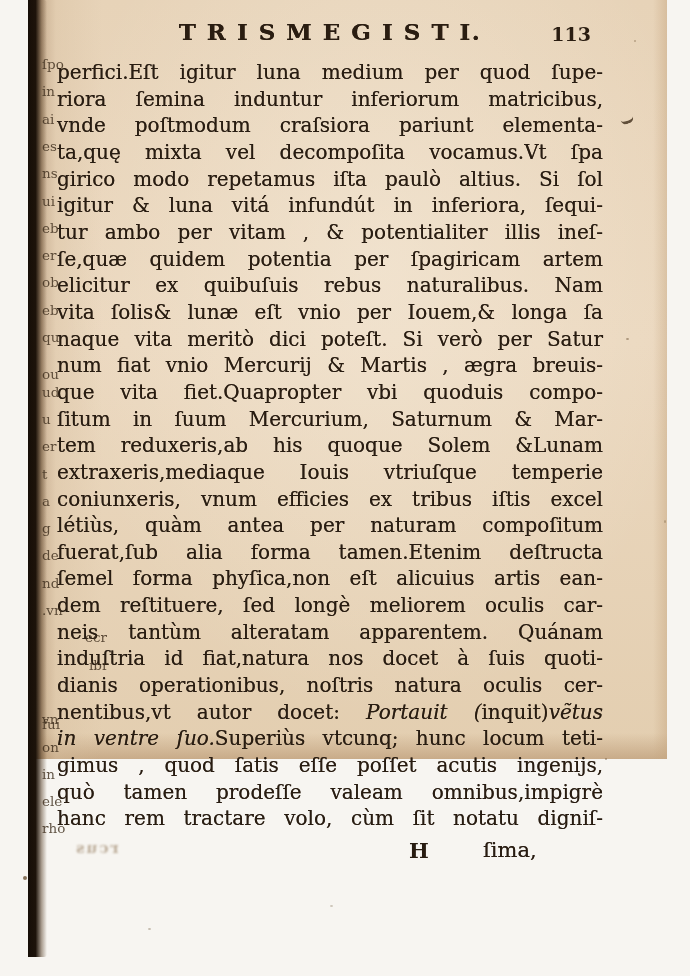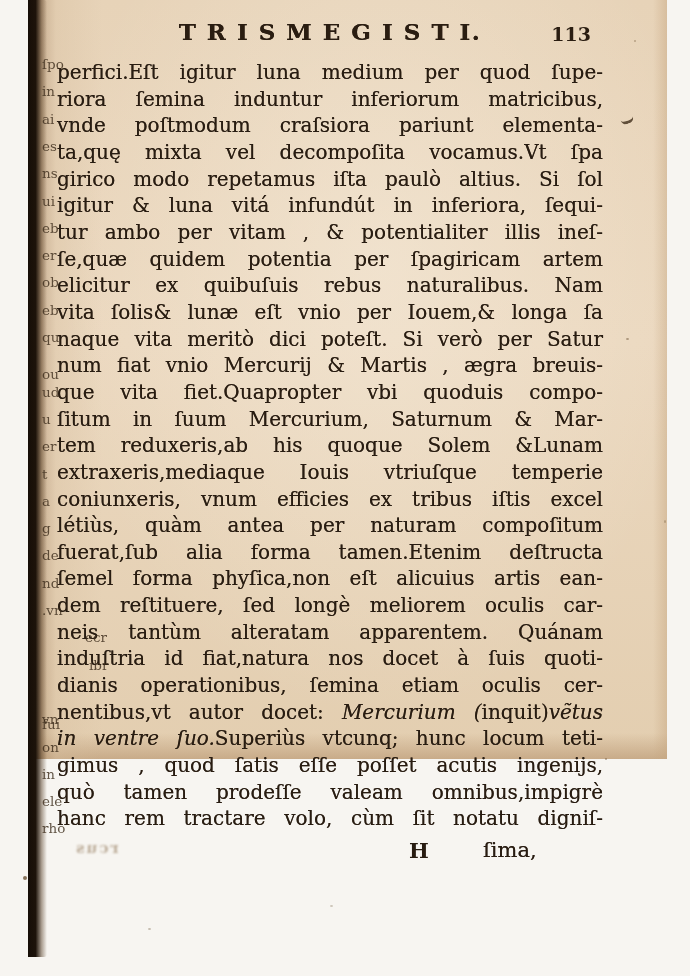--- a/index.html
+++ b/index.html
@@ -104,22 +104,22 @@
       <div class="line">ſitum in ſuum Mercurium, Saturnum &amp; Mar-</div>
       <div class="line">tem reduxeris,ab his quoque Solem &amp;Lunam</div>
       <div class="line">extraxeris,mediaque Iouis vtriuſque temperie</div>
       <div class="line">coniunxeris, vnum efficies ex tribus iſtis excel</div>
       <div class="line">létiùs, quàm antea per naturam compoſitum</div>
       <div class="line">fuerat,ſub alia forma tamen.Etenim deſtructa</div>
       <div class="line">ſemel forma phyſica,non eſt alicuius artis ean-</div>
       <div class="line">dem reſtituere, ſed longè meliorem oculis car-</div>
       <div class="line">neis tantùm alteratam apparentem. Quánam</div>
       <div class="line">induſtria id fiat,natura nos docet à ſuis quoti-</div>
-      <div class="line">dianis operationibus, ſemina etiam oculis cer-</div>
-      <div class="line"><span>nentibus,vt autor docet: </span><span class="it">Mercurium (</span><span>inquit)</span><span class="it">vẽtus</span></div>
+      <div class="line">dianis operationibus, noſtris natura oculis cer-</div>
+      <div class="line"><span>nentibus,vt autor docet: </span><span class="it">Portauit (</span><span>inquit)</span><span class="it">vẽtus</span></div>
       <div class="line"><span class="it">in ventre ſuo.</span><span>Superiùs vtcunq; hunc locum teti-</span></div>
       <div class="line">gimus , quod ſatis eſſe poſſet acutis ingenijs,</div>
       <div class="line">quò tamen prodeſſe valeam omnibus,impigrè</div>
       <div class="line">hanc rem tractare volo, cùm ſit notatu digniſ-</div>
     </div>
 
   <div class="sig-row">
     <span class="sig">H</span>
     <span class="catch">ſima,</span>
   </div>

